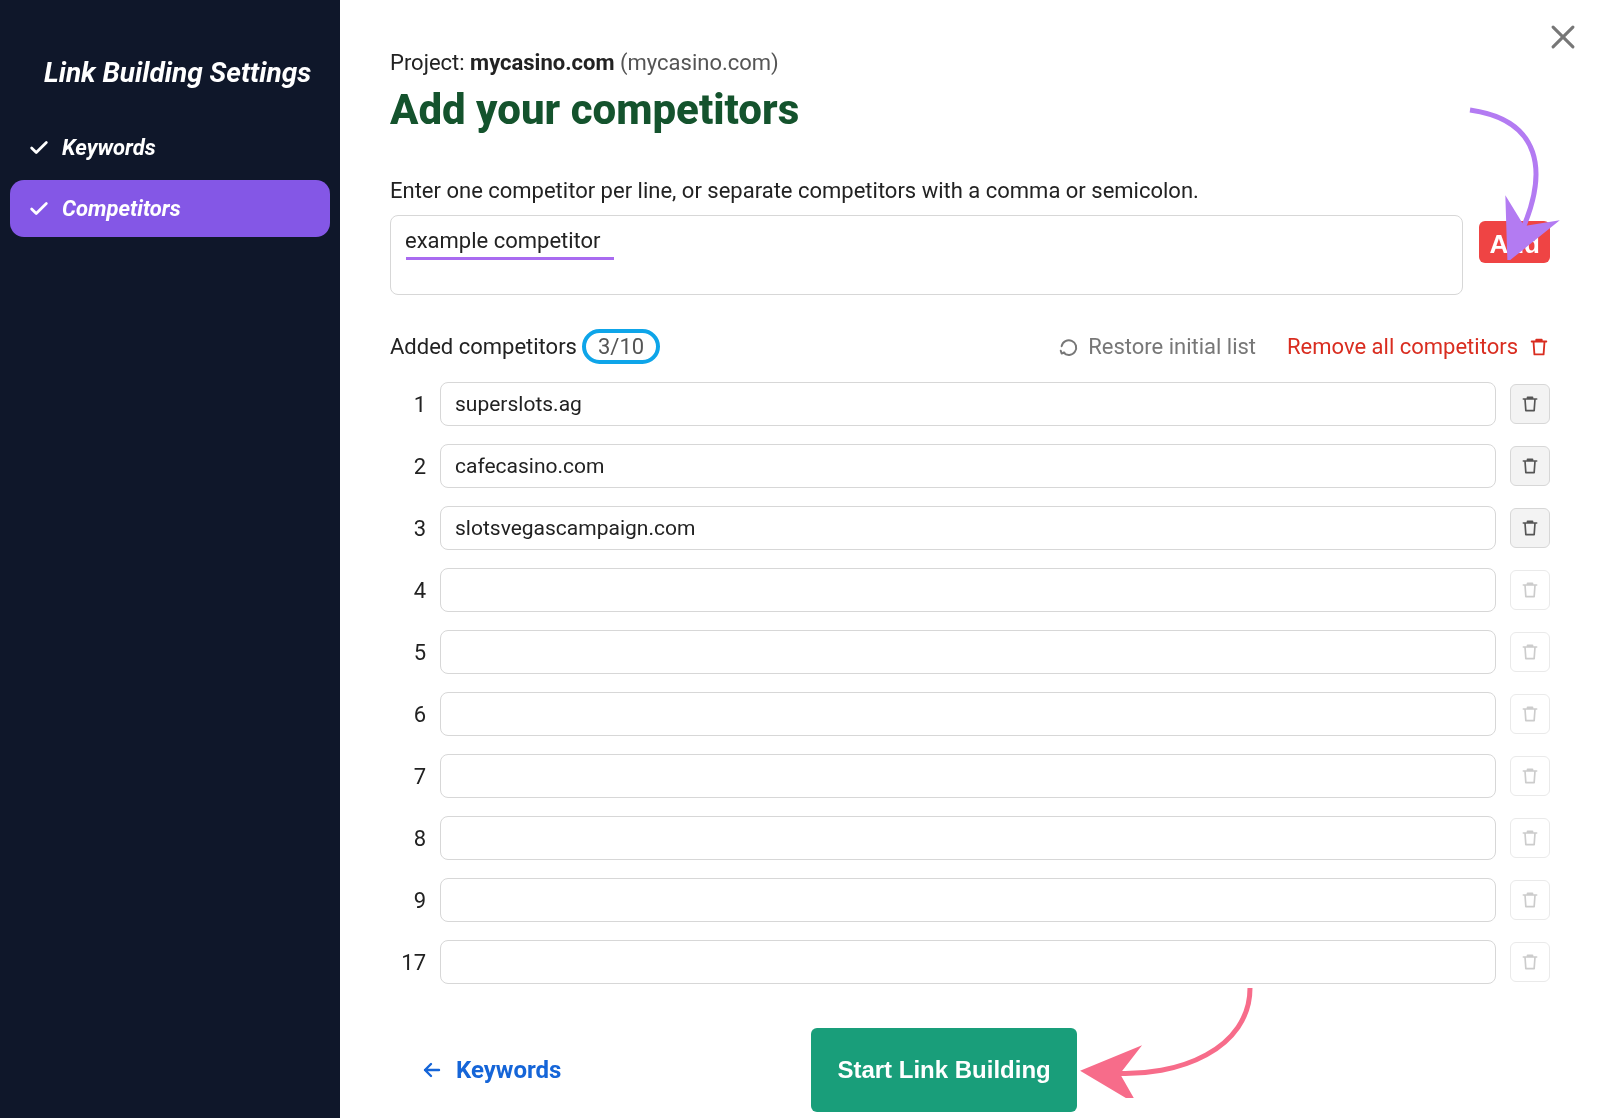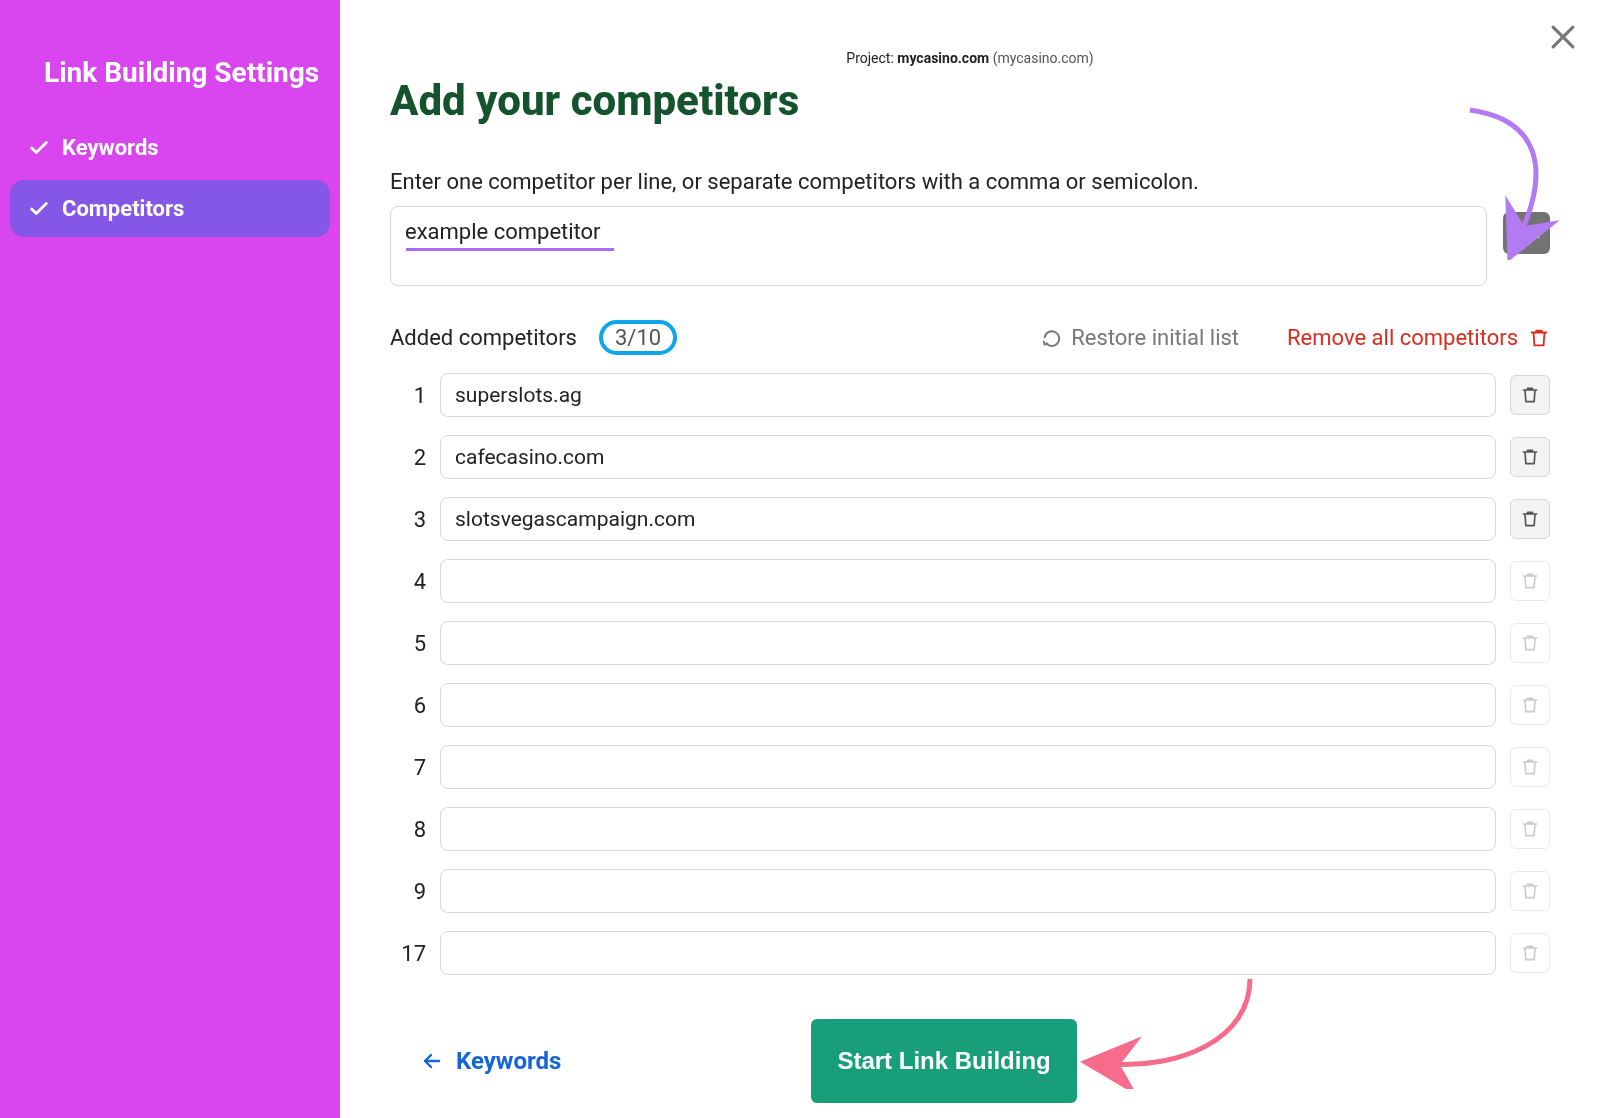--- a/index.html
+++ b/index.html
@@ -11,23 +11,24 @@
       overflow: hidden;
       position: relative;
     }
     .app {
       display: flex;
       height: 100%;
       position: relative;
     }
     .sidebar {
       width: 340px;
-      background: #d946ef;
+      background: #0f172a;
       padding: 55px 10px 0 10px;
       flex-shrink: 0;
+      font-style: italic;
     }
     .sidebar-title {
       color: #fff;
       font-size: 28px;
       font-weight: 700;
       line-height: 1.3;
       padding: 0 0 28px 34px;
     }
     .sidebar-item {
       display: flex;
@@ -61,24 +62,23 @@
     .close-btn {
       position: absolute;
       top: 20px;
       right: 20px;
       width: 34px;
       height: 34px;
       cursor: pointer;
       color: #777;
     }
     .project-line {
-      font-size: 14px;
+      font-size: 22px;
       color: #222;
       margin-bottom: 10px;
-      text-align: center;
     }
     .project-line .label { color: #222; }
     .project-line .name { font-weight: 700; }
     .project-line .paren { color: #555; }
     .heading {
       font-size: 42px;
       font-weight: 800;
       color: #14532d;
       margin-bottom: 44px;
     }
@@ -98,36 +98,36 @@
       border: 1px solid #d7d7d7;
       border-radius: 8px;
       padding: 12px 14px;
       font-size: 22px;
       font-family: inherit;
       resize: none;
       height: 80px;
       color: #222;
     }
     .add-btn {
-      background: #737373;
+      background: #ef4444;
       color: #fff;
       border: none;
       border-radius: 6px;
-      font-size: 14px;
+      font-size: 26px;
       font-weight: 700;
       padding: 8px 10px;
       cursor: pointer;
       height: 42px;
       margin-top: 6px;
     }
     .list-header {
       display: flex;
       align-items: center;
       margin-bottom: 18px;
-      gap: 22px;
+      gap: 5px;
     }
     .list-title {
       font-size: 22px;
       color: #222;
     }
     .count-pill {
       border: 4px solid #0ea5e9;
       border-radius: 999px;
       padding: 1px 12px;
       font-size: 22px;

